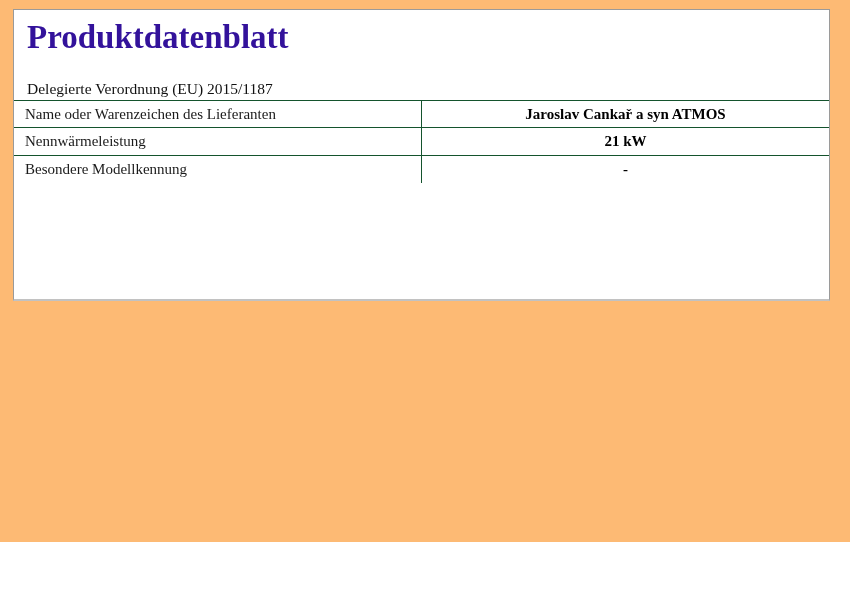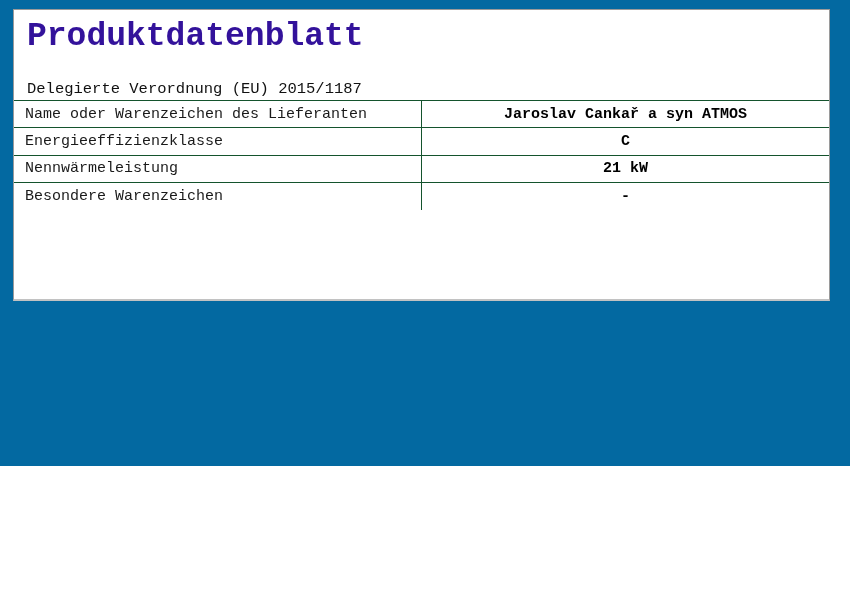--- a/index.html
+++ b/index.html
@@ -1,22 +1,22 @@
 <!DOCTYPE html>
 <html lang="de"><head>
 <meta charset="utf-8">
 <style>
   * { margin: 0; padding: 0; box-sizing: border-box; }
   html, body { background: #ffffff; }
   .page {
     position: relative;
     width: 850px;
-    height: 466px;
-    background: #0369a1;
-    font-family: Liberation Mono, monospace;
+    height: 542px;
+    background: #fdba74;
+    font-family: Liberation Serif, serif;
     overflow: hidden;
   }
   .doc-box {
     position: absolute;
     left: 13px;
     top: 9px;
     width: 817px;
     height: 292px;
     border: 1px solid #9a9a9a;
     border-bottom: 2px solid #c2c2c2;
@@ -72,27 +72,23 @@
       <div class="doc-title">Produktdatenblatt</div>
       <div class="doc-subtitle">Delegierte Verordnung (EU) 2015/1187</div>
     </div>
     <table class="data-table">
       <tbody>
         <tr>
           <td class="label-cell">Name oder Warenzeichen des Lieferanten</td>
           <td class="value-cell">Jaroslav Cankař a syn ATMOS</td>
         </tr>
         <tr>
-          <td class="label-cell">Energieeffizienzklasse</td>
-          <td class="value-cell">C</td>
-        </tr>
-        <tr>
           <td class="label-cell">Nennwärmeleistung</td>
           <td class="value-cell">21 kW</td>
         </tr>
         <tr>
-          <td class="label-cell">Besondere Warenzeichen</td>
+          <td class="label-cell">Besondere Modellkennung</td>
           <td class="value-cell">-</td>
         </tr>
       </tbody>
     </table>
   </div>
 </div>
 
 </body></html>

